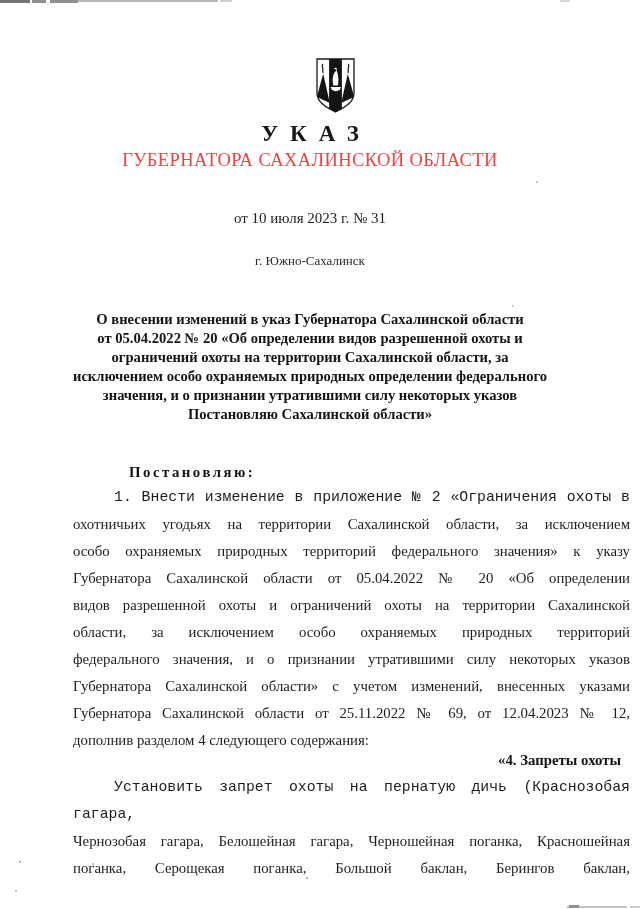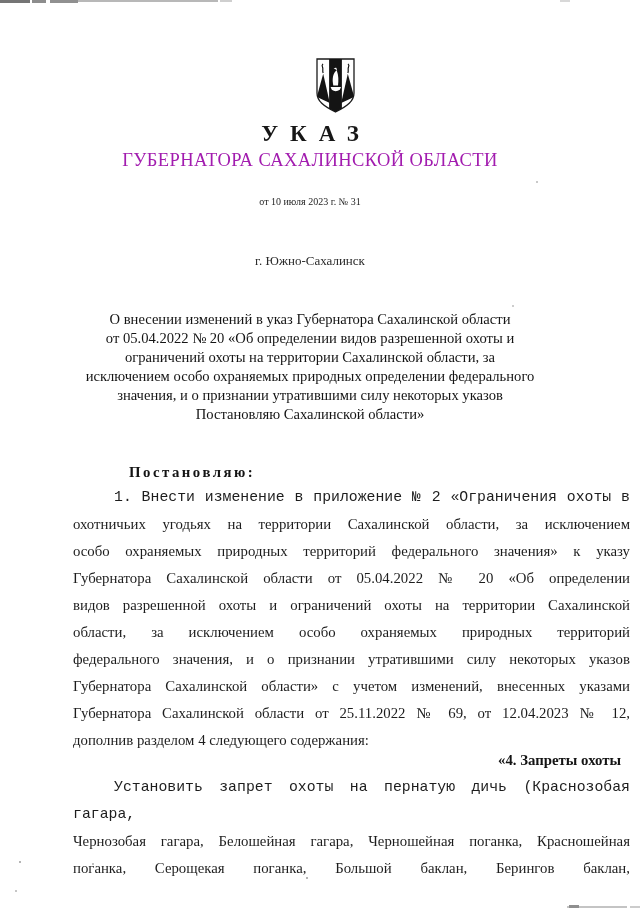--- a/index.html
+++ b/index.html
@@ -15,24 +15,24 @@
   
   .artifact { position: absolute; pointer-events: none; }
 
   
   .emblem { position: absolute; left: 316px; top: 58px; width: 39px; height: 55px; }
 
   
   .hdr { position: absolute; left: 40px; right: 0; text-align: center; }
   .decree-type { top: 121px; font-size: 23px; font-weight: bold; color: #161616; }
   .decree-type span { letter-spacing: 12px; margin-right: -12px; }
-  .decree-authority { top: 150px; font-size: 18.5px; letter-spacing: 0.4px; color: #a21caf; }
-  .decree-date { top: 196px; font-size: 10px; }
+  .decree-authority { top: 150px; font-size: 18.5px; letter-spacing: 0.4px; color: #ef4444; }
+  .decree-date { top: 210px; font-size: 15px; }
   .decree-city { top: 253px; font-size: 13px; color: #2a2a2a; }
-  .decree-title { top: 310px; font-weight: normal; font-size: 14.6px; line-height: 19px; color: #141414; }
+  .decree-title { top: 310px; font-weight: bold; font-size: 14.6px; line-height: 19px; color: #141414; }
 
   
   .bodycol { position: absolute; left: 73px; width: 557px; font-size: 14.8px; line-height: 27px; }
   .resolve { top: 459px; font-weight: bold; color: #141414; }
   .resolve span { margin-left: 56px; letter-spacing: 2.5px; }
   .para1 { top: 484px; }
   .sect4 { top: 747px; font-weight: bold; text-align: right; transform: translateX(-9px); color: #141414; }
   .para2 { top: 774px; }
 
   .jline { text-align: justify; text-align-last: justify; }

